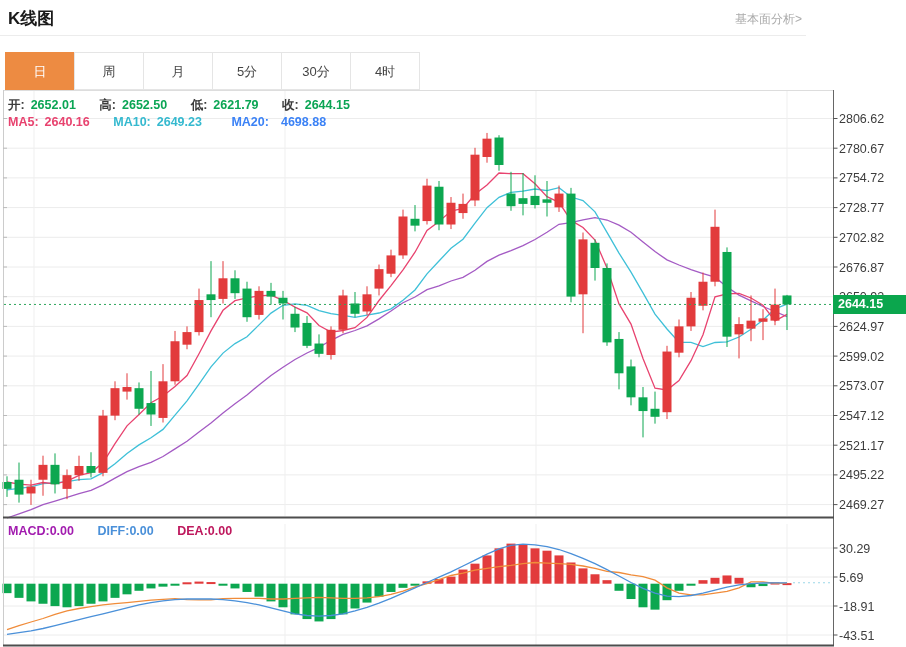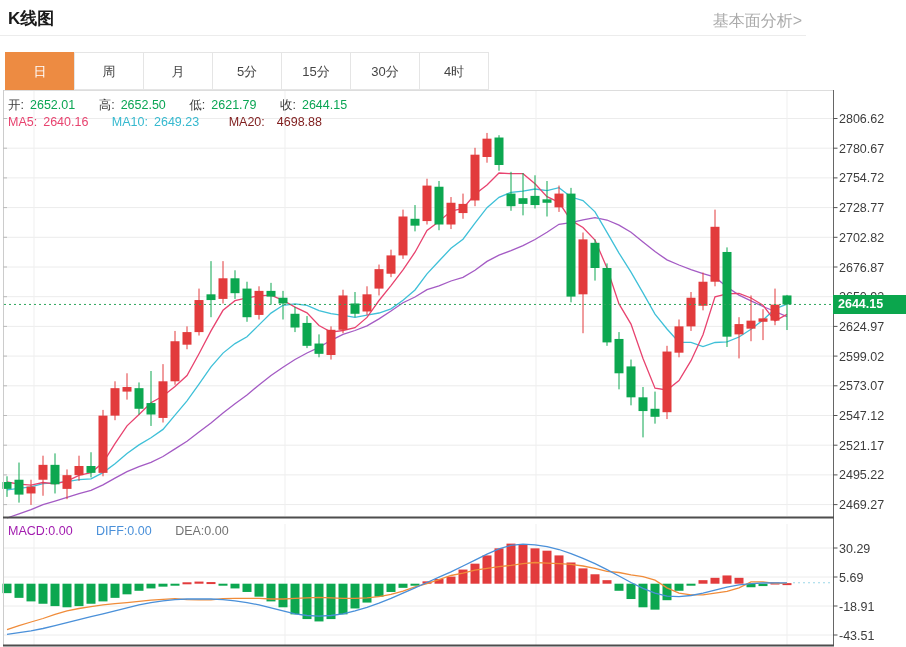--- a/index.html
+++ b/index.html
@@ -1,61 +1,60 @@
 <!DOCTYPE html>
 <html><head>
 <meta charset="utf-8">
 <style>
   html,body{margin:0;padding:0;background:#fff;width:906px;height:647px;overflow:hidden;
     font-family:"Liberation Sans","DejaVu Sans",sans-serif;}
   #page{position:relative;width:906px;height:647px;}
   
   #hdr{position:absolute;left:0;top:0;width:806px;height:36px;border-bottom:1px solid #ececec;box-sizing:border-box;}
   #hdr .title{position:absolute;left:8px;top:7px;font-size:17px;font-weight:bold;color:#1a1a1a;}
-  #hdr .link{position:absolute;right:4px;top:11px;font-size:16px;color:#aaa;cursor:pointer;}
+  #hdr .link{position:absolute;right:4px;top:11px;font-size:12px;color:#aaa;cursor:pointer;}
   
   #tabs{position:absolute;left:5px;top:52px;height:38px;display:flex;}
   .tab{width:70px;height:38px;line-height:38px;text-align:center;font-size:13px;color:#444;
     border:1px solid #e5e5e5;margin-left:-1px;box-sizing:border-box;background:#fff;cursor:pointer;}
   .tab:first-child{margin-left:0;}
   .tab.active{background:#ed8b42;border-color:#ed8b42;color:#fff;}
   
   #chart{position:absolute;left:0;top:0;}
   
-  .legend{position:absolute;left:8px;font-size:12.5px;white-space:nowrap;}
+  .legend{position:absolute;left:8px;font-size:12.5px;white-space:nowrap;font-weight:bold;}
   .legend span{margin-right:6px;}
   .lg-label{color:#3c3c3c;}
   .lg-green{color:#0ba554;}
   .lg-ma5{color:#e8436f;}
   .lg-ma10{color:#35b9cf;}
-  .lg-ma20{color:#7f1d1d;padding-left:6px;}
+  .lg-ma20{color:#3b82f6;padding-left:6px;}
   .lg-macd{color:#a21caf;}
   .lg-diff{color:#4a90d9;}
-  .lg-dea{color:#737373;margin-top:48px;}
+  .lg-dea{color:#be185d;margin-top:48px;}
   .gap{display:inline-block;width:8px;}
   
   #tag{position:absolute;left:833px;top:295px;width:73px;height:19px;background:#0ba64d;color:#fff;
     font-size:12.5px;font-weight:bold;line-height:19px;padding-left:5px;box-sizing:border-box;}
 </style>
 </head>
 <body>
 
 <div id="page">
 
   <div id="hdr">
     <div class="title">K线图</div>
     <div class="link">基本面分析&gt;</div>
   </div>
 
   <div id="tabs">
       <div class="tab active">日</div>
       <div class="tab">周</div>
       <div class="tab">月</div>
       <div class="tab">5分</div>
-      <div class="tab">15分</div>
       <div class="tab">30分</div>
       <div class="tab">4时</div>
     </div>
 
   <svg id="chart" width="906" height="647">
       <line x1="4" y1="118.5" x2="833" y2="118.5" stroke="#ececec" stroke-width="1"></line>
       <line x1="4" y1="148.1999999999998" x2="833" y2="148.1999999999998" stroke="#ececec" stroke-width="1"></line>
       <line x1="4" y1="177.9000000000001" x2="833" y2="177.9000000000001" stroke="#ececec" stroke-width="1"></line>
       <line x1="4" y1="207.5999999999999" x2="833" y2="207.5999999999999" stroke="#ececec" stroke-width="1"></line>
       <line x1="4" y1="237.29999999999967" x2="833" y2="237.29999999999967" stroke="#ececec" stroke-width="1"></line>

